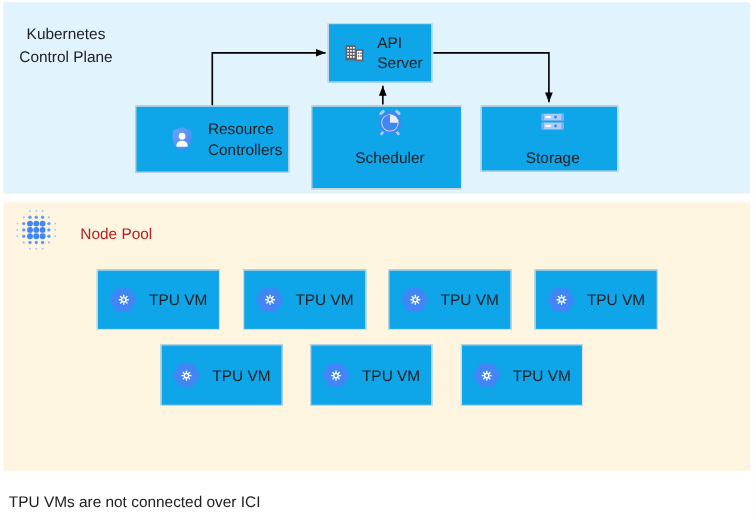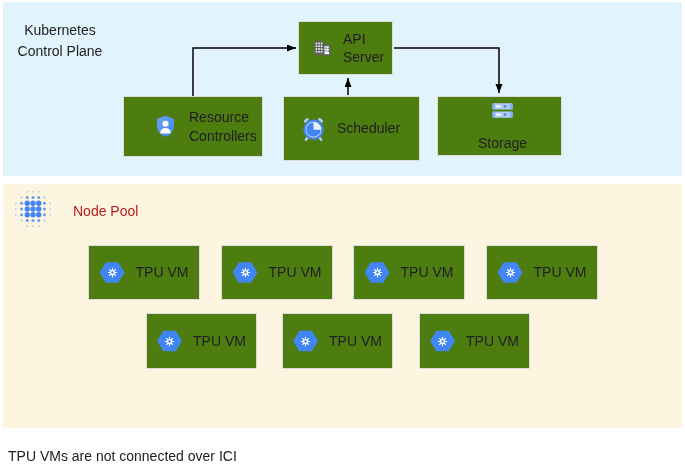--- a/index.html
+++ b/index.html
@@ -10,28 +10,28 @@
     border-radius:10px;
   }
   .region{position:absolute;box-sizing:border-box;}
   .region-control-plane{left:3px;top:2px;width:679px;height:174px;background:#e1f3fc;}
   .region-node-pool{left:3px;top:184px;width:679px;height:244px;background:#fdf5e0;}
   .region-label{
     position:absolute;left:6px;top:20px;width:108px;text-align:center;
     font-size:14px;line-height:1.5;color:#202124;
   }
   .card{
-    position:absolute;z-index:10;background:#4d7c0f;border:1px solid #dcdcdc;
+    position:absolute;z-index:10;background:#0ea5e9;border:1px solid #dcdcdc;
     box-sizing:border-box;display:flex;align-items:center;gap:10px;
     padding:0 10px;font-size:14px;line-height:1.3;color:#202124;
   }
   .card .icon{flex:0 0 auto;display:flex;align-items:center;justify-content:center;}
   .card-api{left:298px;top:21px;width:95px;height:54px;padding-left:12px;}
   .card-rc{left:123px;top:96px;width:140px;height:61px;padding-left:28px;}
-  .card-sched{left:283px;top:96px;width:137px;height:65px;padding-left:16px;}
+  .card-sched{left:283px;top:96px;width:137px;height:76px;padding-left:16px;flex-direction:column;}
   .card-storage{left:437px;top:96px;width:125px;height:60px;padding-left:16px;flex-direction:column;}
   .card-vm{justify-content:center;gap:11px;}
   .vm-r1{top:245px;width:112px;height:55px;}
   .vm-r2{top:313px;width:111px;height:56px;}
   .hexagon{
     width:25px;height:23px;background:#4285f4;position:relative;
     clip-path:polygon(0% 50%,25% 5%,75% 5%,100% 50%,75% 95%,25% 95%);
     display:flex;align-items:center;justify-content:center;
   }
   .arrows{position:absolute;left:0;top:0;z-index:5;pointer-events:none;}

